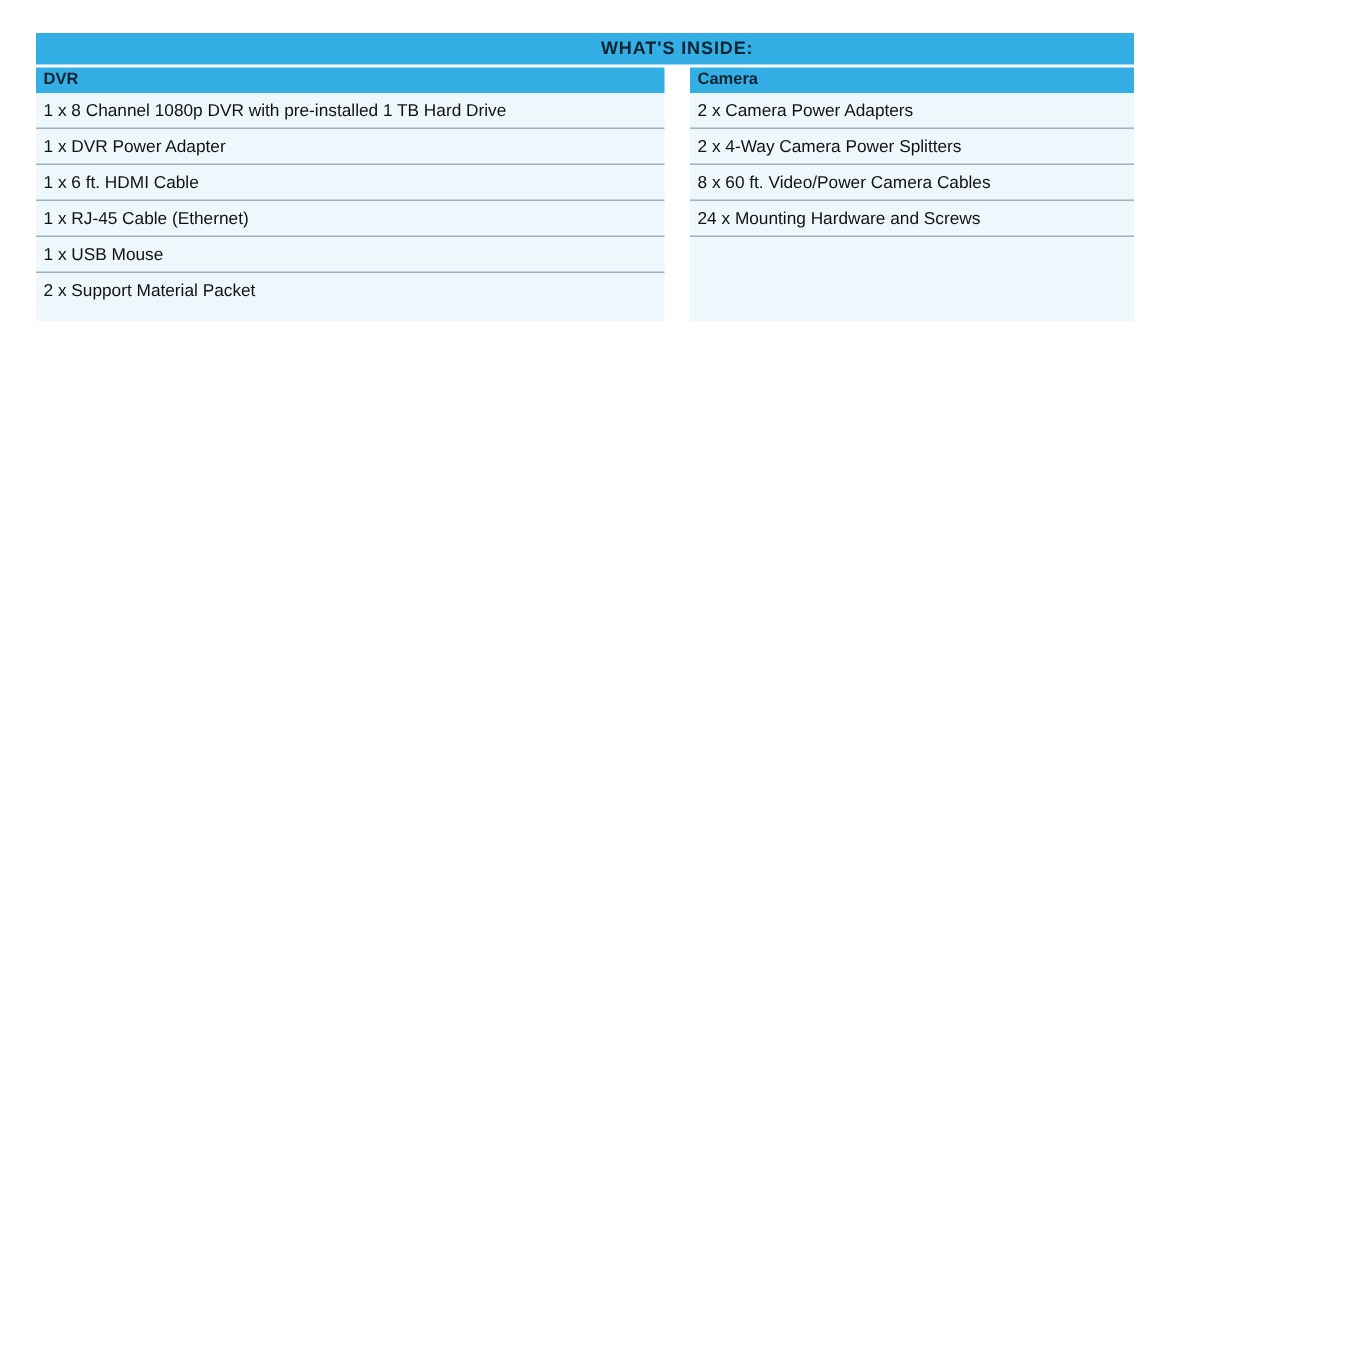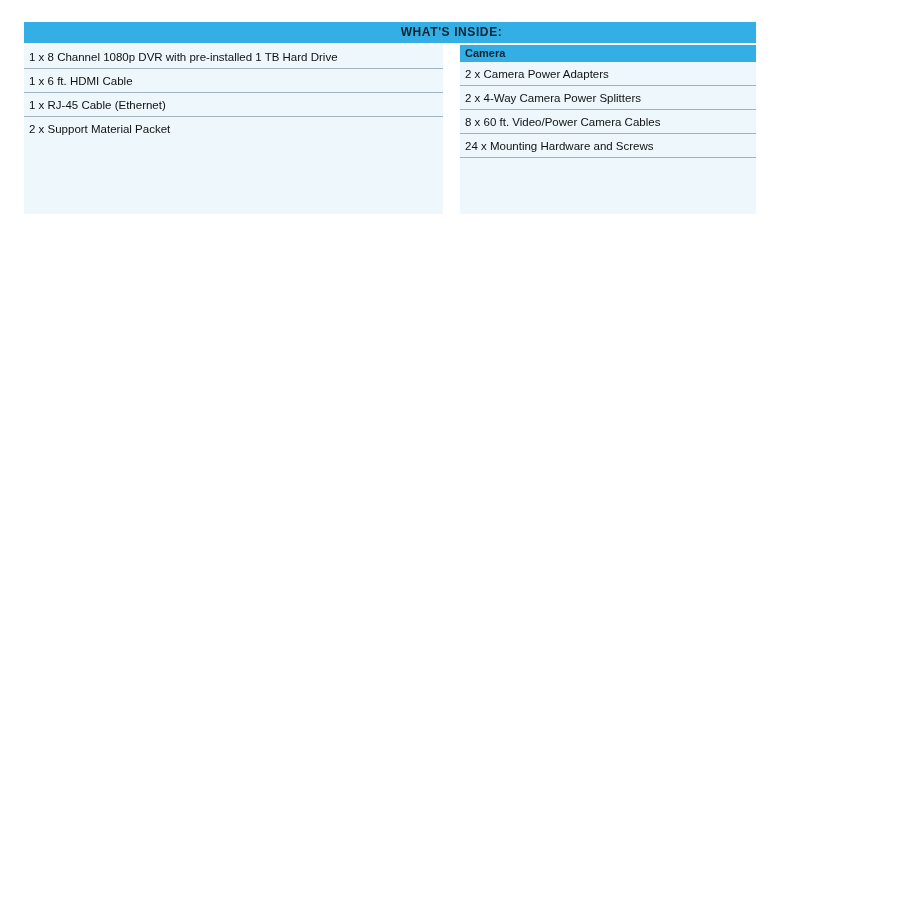--- a/index.html
+++ b/index.html
@@ -80,24 +80,27 @@
 <body>
 
 <div class="page">
   <section class="whats-inside">
 
     <div class="banner">WHAT'S INSIDE:</div>
 
     <div class="columns">
 
       <div class="col col-left">
+        <div class="col-head">DVR</div>
         <div class="rows">
           <div class="row">1 x 8 Channel 1080p DVR with pre-installed 1 TB Hard Drive</div>
+          <div class="row">1 x DVR Power Adapter</div>
           <div class="row">1 x 6 ft. HDMI Cable</div>
           <div class="row">1 x RJ-45 Cable (Ethernet)</div>
+          <div class="row">1 x USB Mouse</div>
           <div class="row">2 x Support Material Packet</div>
         </div>
       </div>
 
       <div class="col col-right">
         <div class="col-head">Camera</div>
         <div class="rows">
           <div class="row">2 x Camera Power Adapters</div>
           <div class="row">2 x 4-Way Camera Power Splitters</div>
           <div class="row">8 x 60 ft. Video/Power Camera Cables</div>

